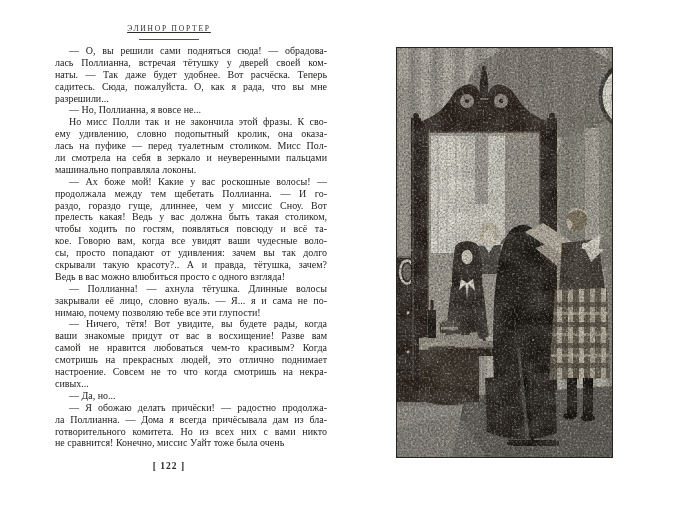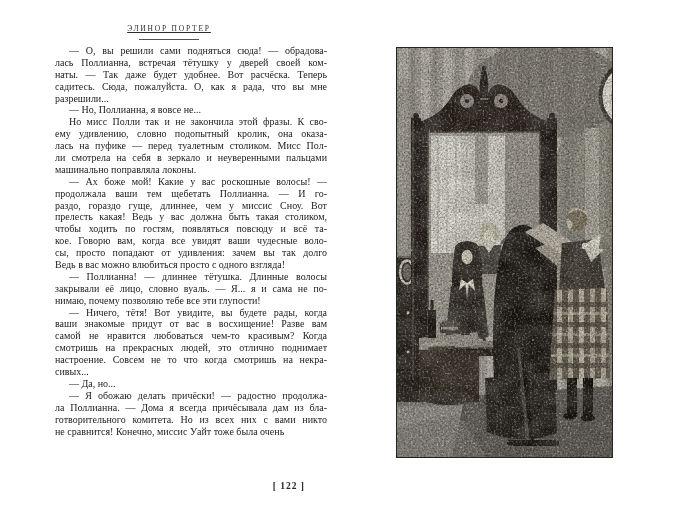--- a/index.html
+++ b/index.html
@@ -24,23 +24,22 @@
     font-size:10px;line-height:11.9px;color:#242220;margin-left:22px;
   }
   .line{
     text-align:justify;text-align-last:justify;
     height:11.9px;overflow:hidden;
   }
   .line.last{text-align-last:left;}
   .line.first{text-indent:14px;}
   .folio{
     position:absolute;left:33px;top:461px;width:272px;
-    text-align:right;font-size:9.5px;font-weight:700;color:#2a2826;
+    text-align:center;font-size:9.5px;font-weight:700;color:#2a2826;
     letter-spacing:1px;
-    margin-top:20px;
   }
   
   .plate{
     position:absolute;left:396px;top:47px;width:215px;height:409px;
     border:1px solid #26241f;box-sizing:content-box;background:#a29e94;
   }
   .plate svg{display:block;}
 </style>
 </head>
 <body>
@@ -63,30 +62,31 @@
         </div>
         <div>
           <div class="line first">Но мисс Полли так и не закончила этой фразы. К сво-</div>
           <div class="line">ему удивлению, словно подопытный кролик, она оказа-</div>
           <div class="line">лась на пуфике — перед туалетным столиком. Мисс Пол-</div>
           <div class="line">ли смотрела на себя в зеркало и неуверенными пальцами</div>
           <div class="line last">машинально поправляла локоны.</div>
         </div>
         <div>
           <div class="line first">— Ах боже мой! Какие у вас роскошные волосы! —</div>
-          <div class="line">продолжала ваши тем щебетать Поллианна. — И го-</div>
+          <div class="line">продолжала между тем щебетать Поллианна. — И го-</div>
           <div class="line">раздо, гораздо гуще, длиннее, чем у миссис Сноу. Вот</div>
           <div class="line">прелесть какая! Ведь у вас должна быть такая столиком,</div>
           <div class="line">чтобы ходить по гостям, появляться повсюду и всё та-</div>
           <div class="line">кое. Говорю вам, когда все увидят ваши чудесные воло-</div>
           <div class="line">сы, просто попадают от удивления: зачем вы так долго</div>
+          <div class="line">скрывали такую красоту?.. А и правда, тётушка, зачем?</div>
           <div class="line last">Ведь в вас можно влюбиться просто с одного взгляда!</div>
         </div>
         <div>
-          <div class="line first">— Поллианна! — длиннее тётушка. Длинные волосы</div>
+          <div class="line first">— Поллианна! — ахнула тётушка. Длинные волосы</div>
           <div class="line">закрывали её лицо, словно вуаль. — Я... я и сама не по-</div>
           <div class="line last">нимаю, почему позволяю тебе все эти глупости!</div>
         </div>
         <div>
           <div class="line first">— Ничего, тётя! Вот увидите, вы будете рады, когда</div>
           <div class="line">ваши знакомые придут от вас в восхищение! Разве вам</div>
           <div class="line">самой не нравится любоваться чем-то красивым? Когда</div>
           <div class="line">смотришь на прекрасных людей, это отлично поднимает</div>
           <div class="line">настроение. Совсем не то что когда смотришь на некра-</div>
           <div class="line last">сивых...</div>

